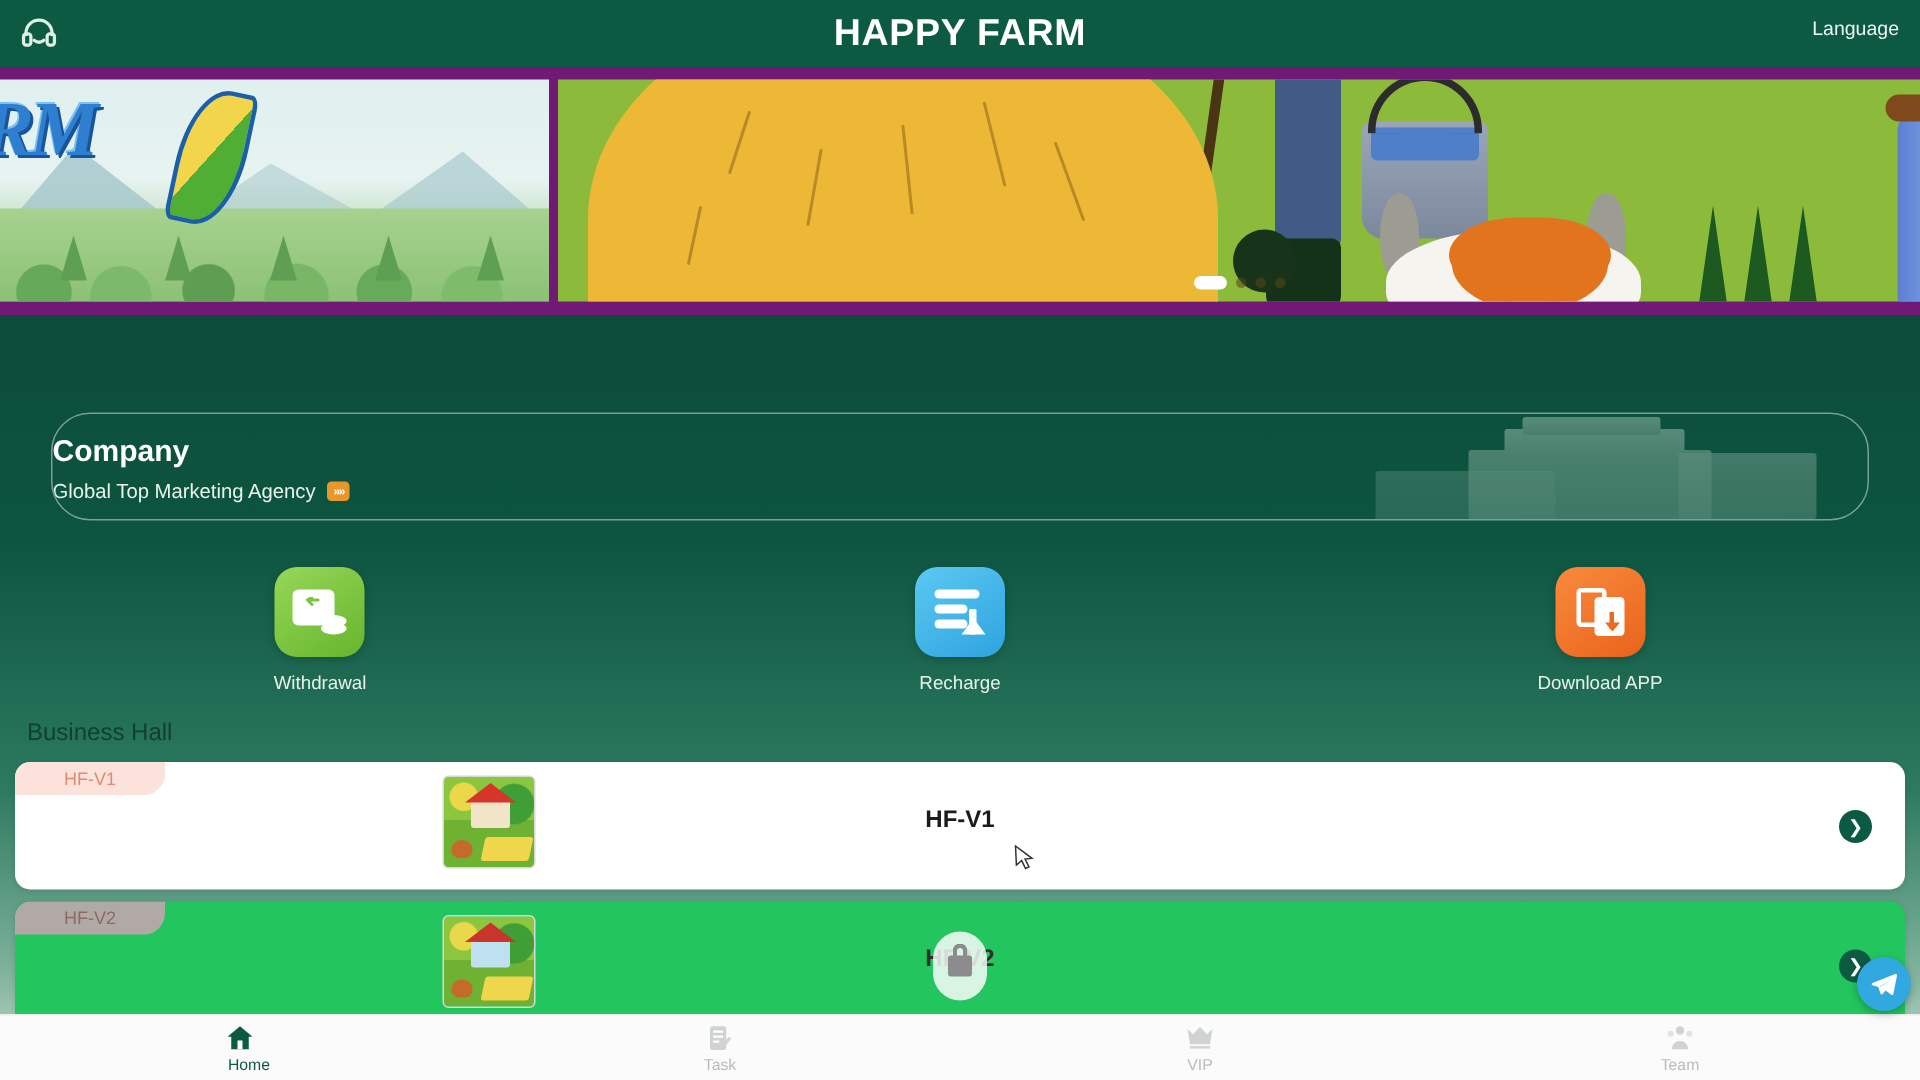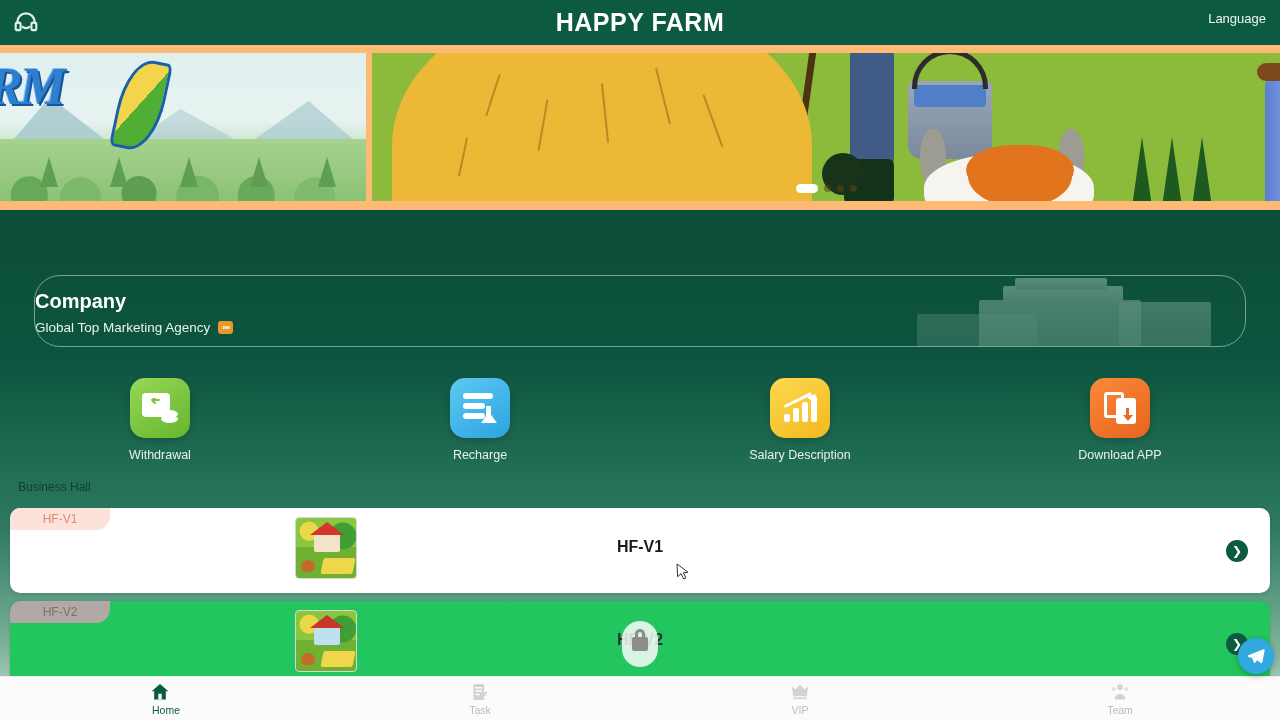--- a/index.html
+++ b/index.html
@@ -24,21 +24,21 @@
     display:flex; align-items:center; justify-content:center;
   }
   .header-lang{
     position:absolute; right:14px; top:11px;
     color:#eef6f2; font-size:13px;
   }
 
   
   .banner-row{
     position:absolute; top:45px; left:0; width:1280px; height:165px;
-    background:#fdba74;
+    background:#701a75;
   }
   .banner-left{
     position:absolute; left:0; top:8px; width:366px; height:148px;
     overflow:hidden;
     background:
       linear-gradient(#dff0ef 0%, #e7f3f1 45%, #cfe6d2 60%, #8dc47a 100%);
   }
   .mtn{position:absolute; bottom:34px; background:#9fc3c8; opacity:.75;}
   .mtn.m1{left:-10px; width:150px; height:70px;
     clip-path:polygon(0% 100%,40% 0%,100% 100%);}
@@ -220,21 +220,21 @@
     background:#fff; border-radius:3px;}
   .ico-doc .dl{position:absolute; right:7px; bottom:5px; width:3px;height:11px;
     background:#ea6a22;}
   .ico-doc .dlh{position:absolute; right:3px; bottom:3px; width:0;height:0;
     border-left:5px solid transparent; border-right:5px solid transparent;
     border-top:6px solid #ea6a22;}
 
   
   .hall-title{
     position:absolute; top:480px; left:18px;
-    font-size:12px; color:#10402f;
+    font-size:16px; color:#10402f;
   }
   .hall-list{position:absolute; top:508px; left:0; width:1280px; height:170px;}
   .hall-card{
     position:relative; margin:0 10px 8px 10px; height:85px;
     background:#ffffff; border-radius:10px; overflow:hidden;
     box-shadow:0 1px 4px rgba(0,0,0,.12);
   }
   .hall-card.locked{background:#22c55e;}
   .card-badge{
     position:absolute; left:0; top:0; width:100px; height:22px;
@@ -424,33 +424,20 @@
         <i style="top:0;  width:30px"></i>
         <i style="top:10px; width:22px"></i>
         <i style="top:20px; width:22px"></i>
         <span class="arrow-stem"></span>
         <span class="arrow-up"></span>
       </div>
     </div>
     <div class="action-label">Recharge</div>
   </div>
 
-  <div class="action">
-    <div class="action-icon" style="background:linear-gradient(145deg,#ffd94f,#f0b81f)">
-      <div class="ico-chart">
-        <b style="left:1px;  height:8px"></b>
-        <b style="left:10px; height:14px"></b>
-        <b style="left:19px; height:20px"></b>
-        <b style="left:28px; height:26px"></b>
-        <span class="ln"></span>
-        <span class="ah"></span>
-      </div>
-    </div>
-    <div class="action-label">Salary Description</div>
-  </div>
 
   <div class="action">
     <div class="action-icon" style="background:linear-gradient(145deg,#f98a3c,#e9631c)">
       <div class="ico-doc">
         <span class="p1"></span>
         <span class="p2"></span>
         <span class="dl"></span>
         <span class="dlh"></span>
       </div>
     </div>

